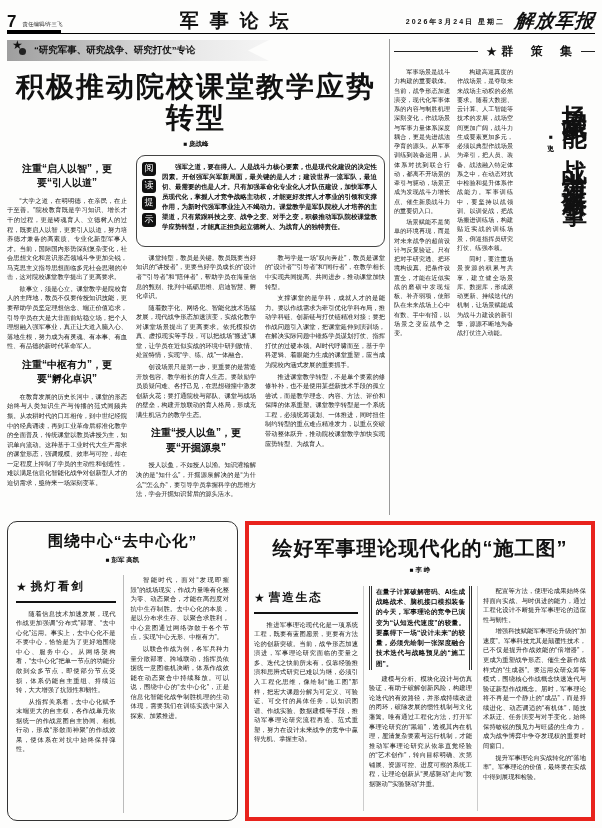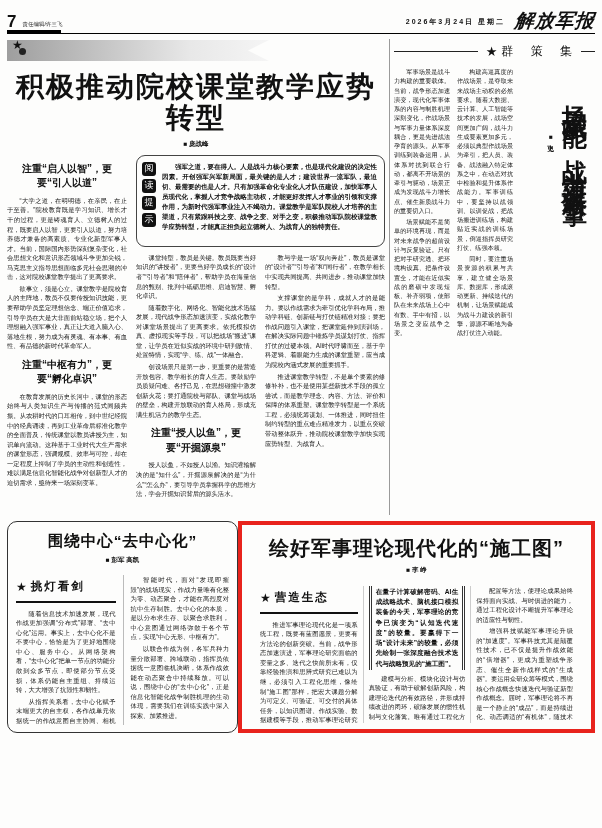--- a/index.html
+++ b/index.html
@@ -73,92 +73,94 @@
     width:14px;height:14px;background:#111;color:#fff;border-radius:3px;
     font-size:9px;display:flex;align-items:center;justify-content:center;
   }
   .tips-text{font-size:6.5px;font-weight:700;line-height:1.55;text-align:justify;text-indent:2em;margin:0;}
 
   
   .qcj{flex:1;display:flex;flex-direction:column;min-width:0;}
   .qcj-header{display:flex;align-items:center;height:20px;margin-top:4px;}
   .qcj-line{flex:1;border-top:1.2px solid #222;}
   .qcj-star{font-size:13px;margin:0 4px 0 8px;line-height:1;}
-  .qcj-title{font-size:12px;font-weight:400;letter-spacing:7px;white-space:nowrap;}
+  .qcj-title{font-size:12px;font-weight:700;letter-spacing:7px;white-space:nowrap;}
   .qcj-tail{width:14px;border-top:1.2px solid #222;margin-left:2px;}
   .qcj-body{display:flex;gap:7px;margin-top:6px;flex:1;overflow:hidden;}
   .qcj-col{width:56px;overflow:hidden;}
   .qcj-col .para{font-size:6.1px;text-indent:2em;}
   .vert-area{flex:1;display:flex;justify-content:flex-end;gap:4px;padding-top:18px;}
   .vert-byline{
     writing-mode:vertical-rl;font-size:6.5px;font-weight:700;
     height:60px;margin-top:48px;
   }
   .vert-headline{
     writing-mode:vertical-rl;font-size:25px;font-weight:900;
     letter-spacing:6px;line-height:1.3;height:440px;margin-right:4px;
   }
 
   
-  .bottom-row{display:flex;margin-top:6px;height:212px;}
+  .bottom-row{display:flex;gap:7px;margin-top:6px;height:300px;}
   
   .round-box{
     width:231px;box-sizing:border-box;border:1.3px solid #333;border-radius:10px;
     padding:7px 8px;display:flex;flex-direction:column;overflow:hidden;background:#fdfdfc;
   }
   .rb-headline{text-align:center;font-size:15.5px;font-weight:900;letter-spacing:1px;margin:2px 0 0 0;}
   .rb-cols{display:flex;flex:1;margin-top:4px;overflow:hidden;}
   .rb-col{width:50%;box-sizing:border-box;overflow:hidden;}
   .rb-col + .rb-col{border-left:1px solid #bbb;padding-left:7px;}
   .rb-col:first-child{padding-right:7px;}
   
   .col-badge{display:flex;align-items:center;gap:4px;margin:4px 0 6px 0;flex-wrap:wrap;}
   .badge-star{font-size:12px;line-height:1;}
   .badge-name{font-size:11.5px;font-weight:900;letter-spacing:2px;}
   .badge-rule{width:100%;height:1.6px;background:#111;margin-top:3px;}
   
   .feature-box{
     flex:1;box-sizing:border-box;border:4px solid var(--accent-red,#e8231c);
-    padding:6px 13px;display:flex;flex-direction:column;overflow:hidden;background:#fdfdfc;
+    padding:6px 0;display:flex;flex-direction:column;overflow:hidden;background:#fdfdfc;
   }
   .ft-headline{text-align:center;font-size:20px;font-weight:900;letter-spacing:1px;margin:4px 0 0 0;}
   .ft-cols{display:flex;flex:1;margin-top:5px;overflow:hidden;}
   .ft-col{width:33.33%;box-sizing:border-box;overflow:hidden;padding:0 5px;}
   .ft-col + .ft-col{border-left:1px solid #ccc;}
   .ft-col .para{font-size:6.3px;}
 </style>
 </head>
 <body>
 
 <div class="page">
 
   <div class="masthead-bar">
     <div class="mb-left">
       <span class="page-num">7</span>
       <span class="editor">责任编辑/许三飞</span>
     </div>
+    <div class="section-title">军事论坛</div>
     <div class="mb-right">
       <span class="date">2026年3月24日 星期二</span>
       <span class="paper-logo">解放军报</span>
     </div>
   </div>
   <hr class="head-rule">
   <div style="position:relative;">
       <span class="head-rule-thick"></span>
     </div>
 
   <div class="main-row">
 
     <div class="main-article">
       <div class="banner-row">
         <div class="banner">
           <span class="banner-icon">
               <span class="star">★</span>
               <span class="head"></span>
             </span>
+          <span class="banner-label">“研究军事、研究战争、研究打仗”专论</span>
         </div>
       </div>
       <h1 class="main-headline">积极推动院校课堂教学应势转型</h1>
       <div class="byline">■ 庞战峰</div>
       <div class="main-cols">
         <div class="mcol">
             <div class="subhead">注重“启人以智”，更要“引人以道”</div>
             <p class="para">“大学之道，在明明德，在亲民，在止于至善。”院校教育既是学习知识、增长才干的过程，更是铸魂育人、立德树人的过程，既要启人以智，更要引人以道，努力培养德才兼备的高素质、专业化新型军事人才。当前，国际国内形势深刻复杂变化，社会思想文化和意识形态领域斗争更加尖锐，马克思主义指导思想面临多元社会思潮的冲击，这对院校课堂教学提出了更高要求。</p>
             <p class="para">欲事立，须是心立。课堂教学是院校育人的主阵地，教员不仅要传授知识技能，更要帮助学员坚定理想信念、端正价值追求，引导学员在大是大非面前站稳立场，把个人理想融入强军事业，真正让大道入脑入心、落地生根，努力成为有灵魂、有本事、有血性、有品德的新时代革命军人。</p>
             <div class="subhead">注重“中枢有力”，更要“孵化卓识”</div>

